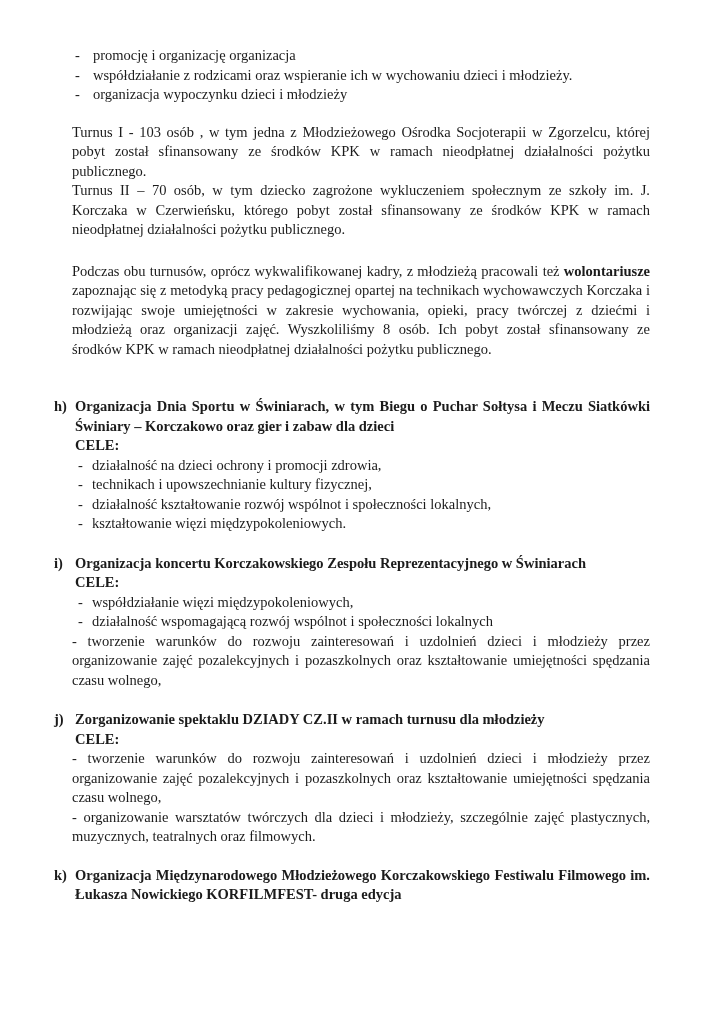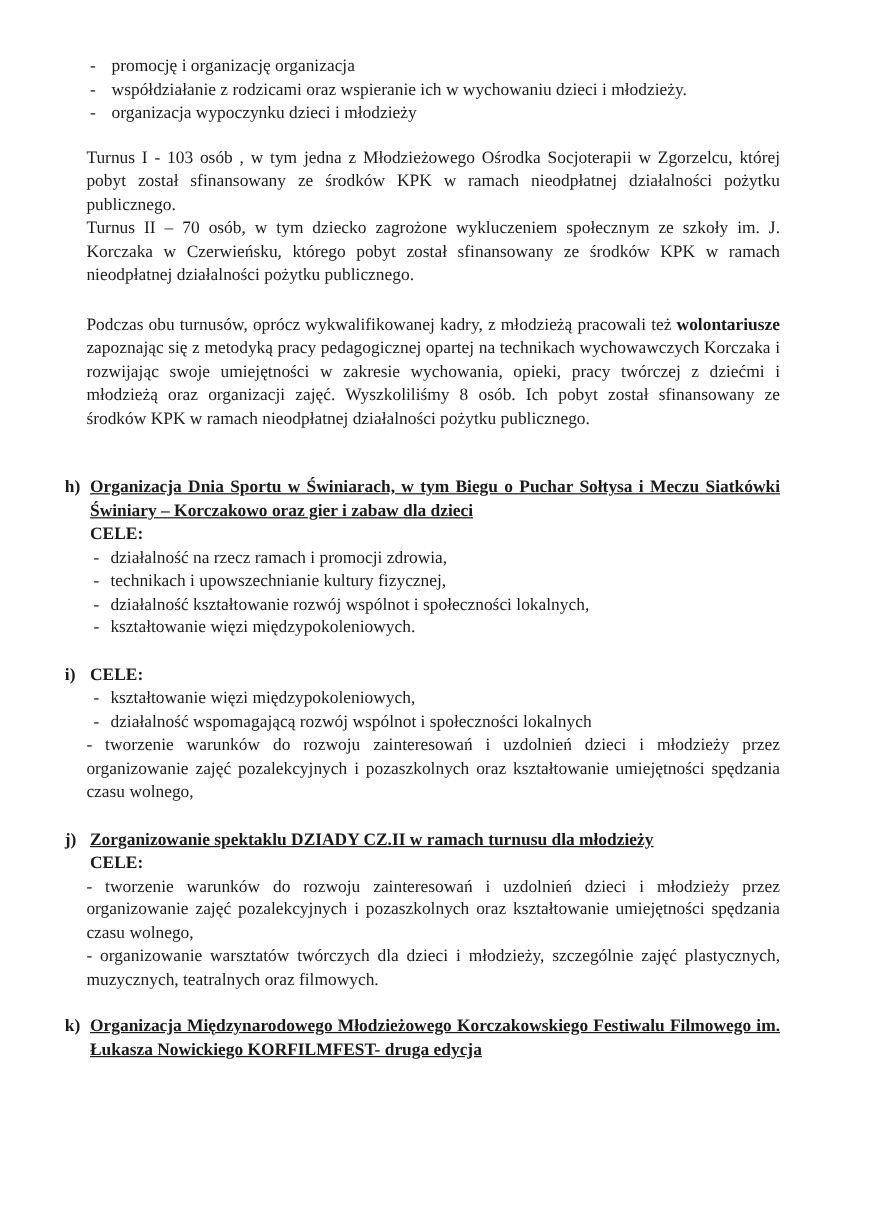--- a/index.html
+++ b/index.html
@@ -30,21 +30,21 @@
   .intro .tx { flex: 1; }
 
   
   .para-attendance { margin-top: 18px; }
   .para-volunteers { margin-top: 22px; }
 
   
   .item { display: flex; margin-left: -18px; }
   .item-label { flex: 0 0 21px; font-weight: bold; }
   .item-body { flex: 1; min-width: 0; }
-  .item-title { font-weight: bold; text-align: justify; text-decoration: underline; }
+  .item-title { font-weight: bold; text-align: justify; }
   .item-h { margin-top: 38px; }
   .item-i { margin-top: 20px; }
   .item-j { margin-top: 20px; }
   .item-k { margin-top: 19px; }
 
   
   .item .hang .mk { flex: 0 0 17px; padding-left: 3px; }
   .item .hang .tx { flex: 1; }
 
   
@@ -78,44 +78,45 @@
 
     <p class="just para-volunteers"><span>Podczas obu turnusów, oprócz wykwalifikowanej kadry, z młodzieżą pracowali też </span><b>wolontariusze</b><span> zapoznając się z metodyką pracy pedagogicznej opartej na technikach wychowawczych Korczaka i rozwijając swoje umiejętności w zakresie wychowania, opieki, pracy twórczej z dziećmi i młodzieżą oraz organizacji zajęć. Wyszkoliliśmy 8 osób. Ich pobyt został sfinansowany ze środków KPK w ramach nieodpłatnej działalności pożytku publicznego.</span></p>
 
     <div class="item item-h">
       <div class="item-label">h)</div>
       <div class="item-body">
         <p class="item-title">Organizacja Dnia Sportu w Świniarach, w tym Biegu o Puchar Sołtysa i Meczu Siatkówki Świniary – Korczakowo oraz gier i zabaw dla dzieci</p>
         <p class="bold">CELE:</p>
         <div class="hang">
             <span class="mk">-</span>
-            <span class="tx">działalność na rzecz ramach i promocji zdrowia,</span>
+            <span class="tx">działalność na dzieci ochrony i promocji zdrowia,</span>
           </div>
         <div class="hang">
             <span class="mk">-</span>
             <span class="tx">technikach i upowszechnianie kultury fizycznej,</span>
           </div>
         <div class="hang">
             <span class="mk">-</span>
             <span class="tx">działalność kształtowanie rozwój wspólnot i społeczności lokalnych,</span>
           </div>
         <div class="hang">
             <span class="mk">-</span>
             <span class="tx">kształtowanie więzi międzypokoleniowych.</span>
           </div>
       </div>
     </div>
 
     <div class="item item-i">
       <div class="item-label">i)</div>
       <div class="item-body">
+        <p class="item-title">Organizacja koncertu Korczakowskiego Zespołu Reprezentacyjnego w Świniarach</p>
         <p class="bold">CELE:</p>
         <div class="hang">
             <span class="mk">-</span>
-            <span class="tx">kształtowanie więzi międzypokoleniowych,</span>
+            <span class="tx">współdziałanie więzi międzypokoleniowych,</span>
           </div>
         <div class="hang">
             <span class="mk">-</span>
             <span class="tx">działalność wspomagającą rozwój wspólnot i społeczności lokalnych</span>
           </div>
         <p class="flow"><span>-</span> <span>tworzenie warunków do rozwoju zainteresowań i uzdolnień dzieci i młodzieży przez organizowanie zajęć pozalekcyjnych i pozaszkolnych oraz kształtowanie umiejętności spędzania czasu wolnego,</span></p>
       </div>
     </div>
 
     <div class="item item-j">

